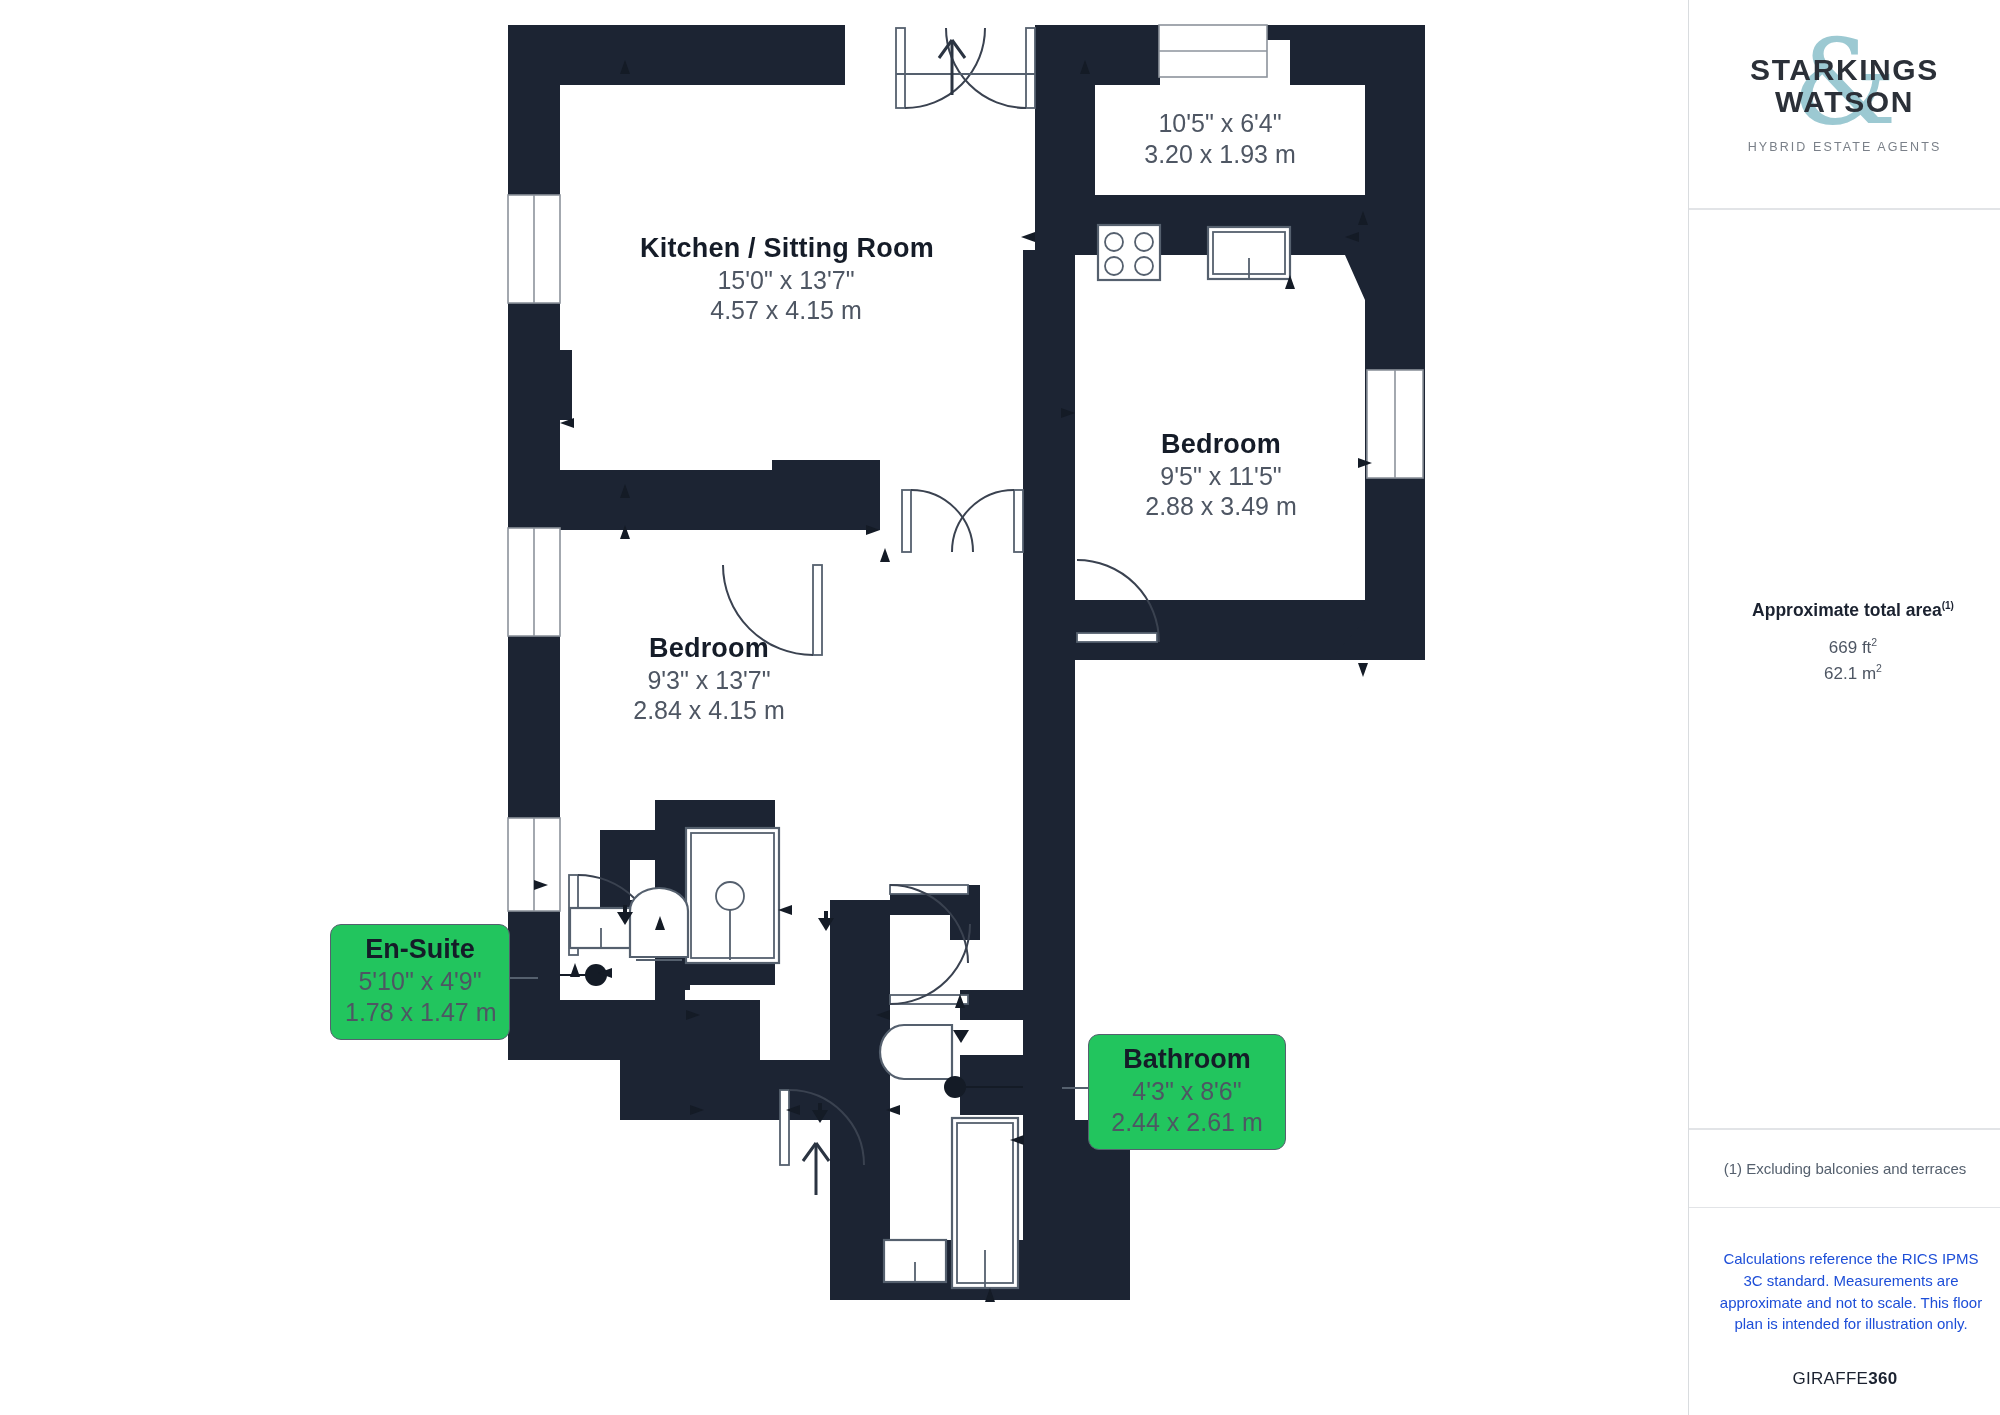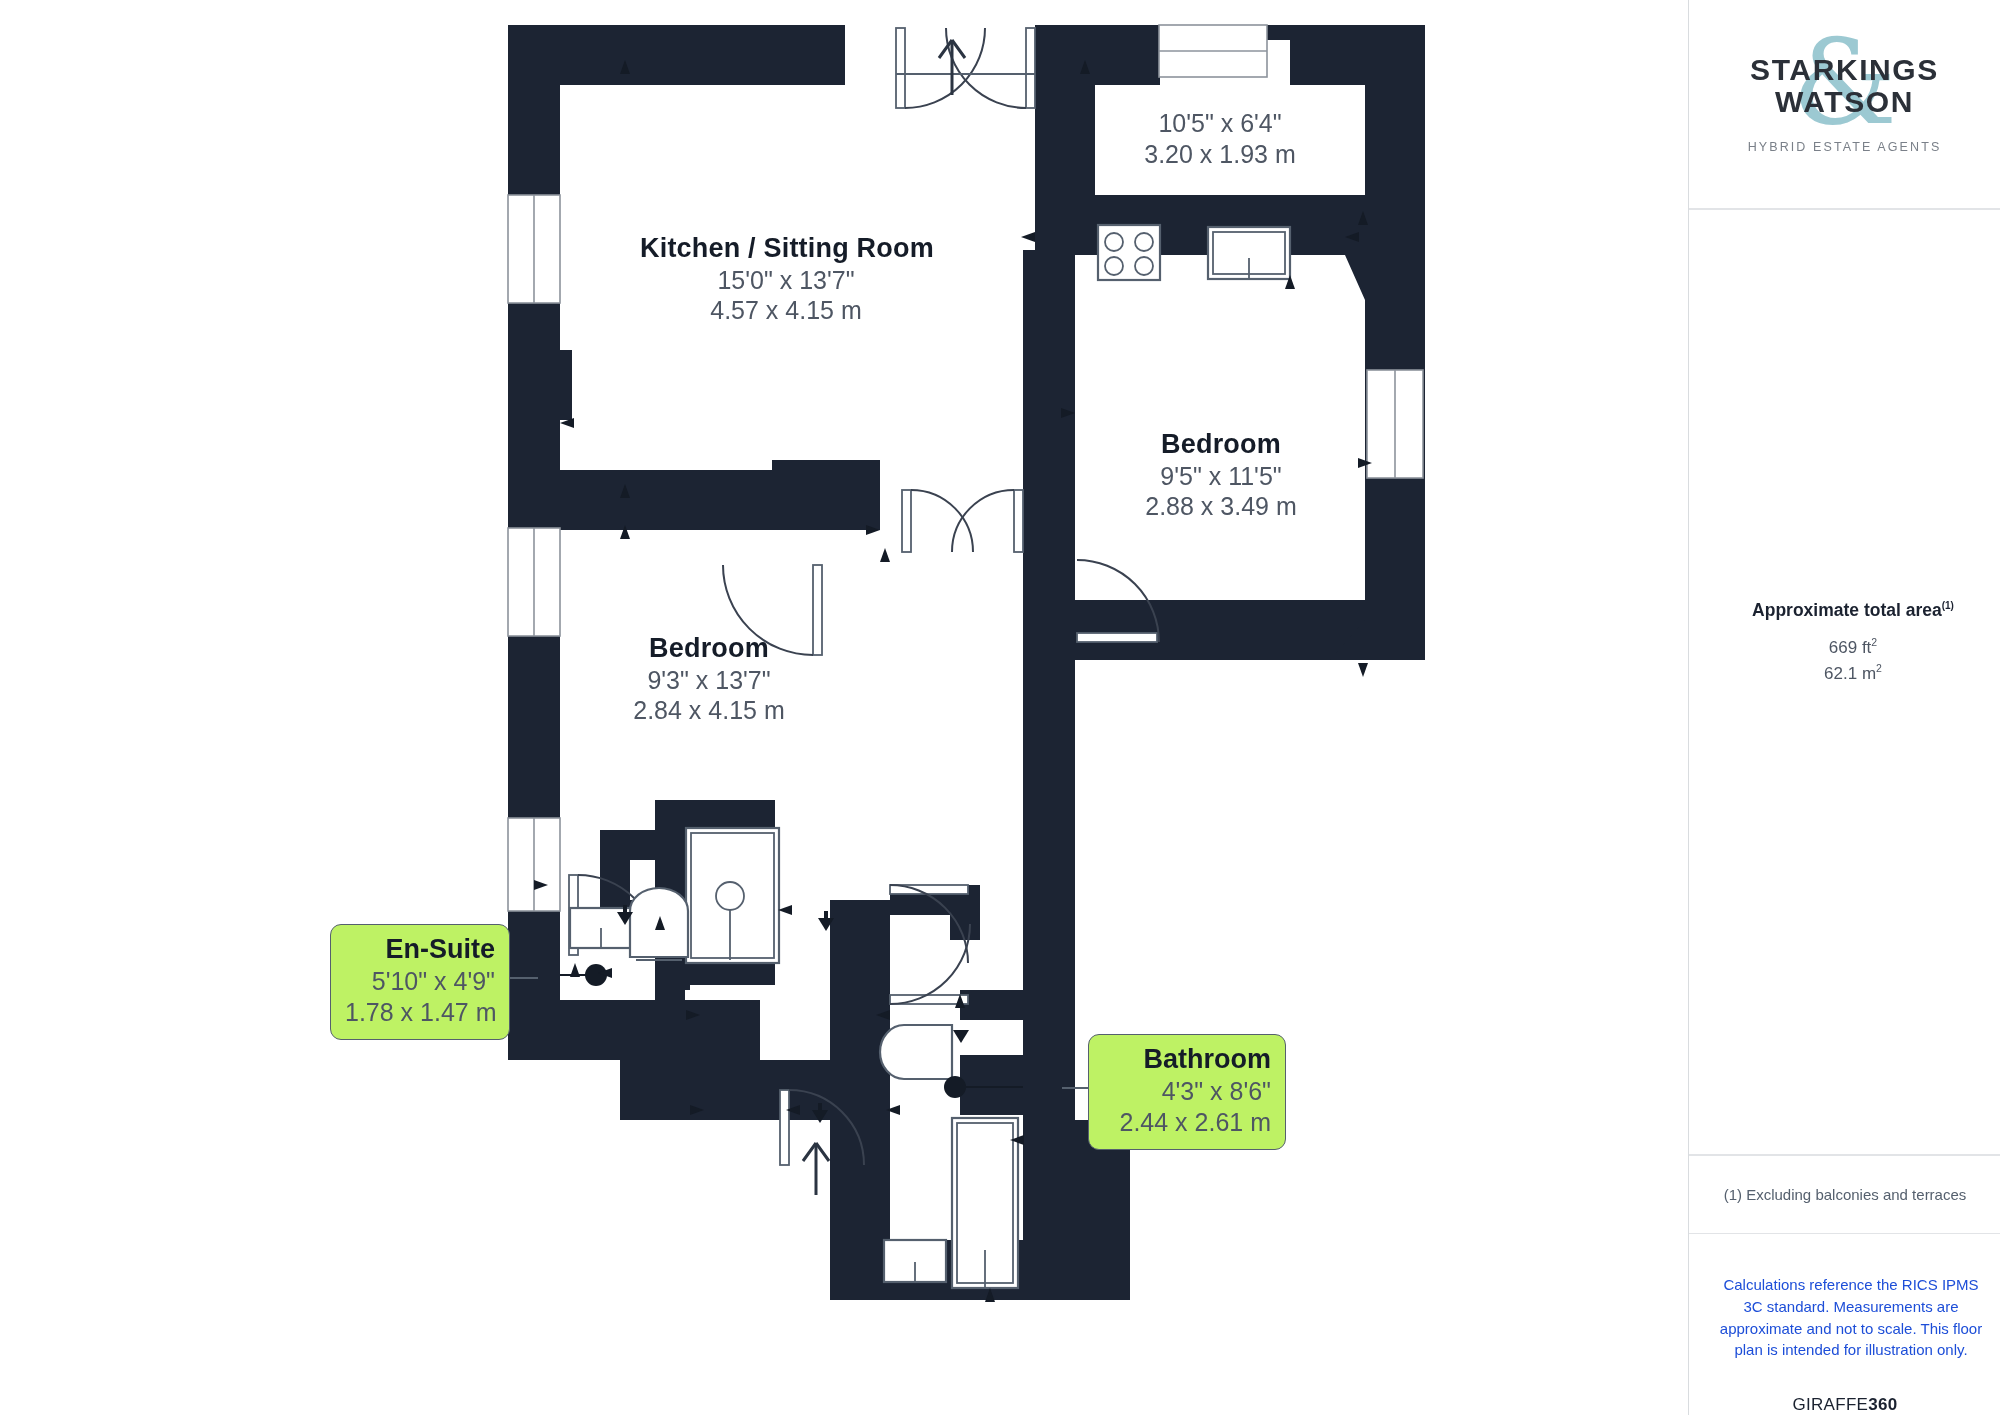--- a/index.html
+++ b/index.html
@@ -44,22 +44,22 @@
     font-weight: normal;
     color: #4e5663;
     line-height: 1.22;
   }
 
   
   .callout {
     position: absolute;
     border: 1.6px solid #55606e;
     border-radius: 11px;
-    background: #bef264;
-    text-align: right;
+    background: #22c55e;
+    text-align: center;
     padding: 8px 14px 11px 14px;
     white-space: nowrap;
   }
   .callout .rl-name { font-size: 27px; font-weight: bold; color: #151c28; line-height: 1.24; }
   .callout .rl-imp, .callout .rl-met { font-size: 25px; color: #4e5663; line-height: 1.24; }
   .callout-leader {
     position: absolute;
     background: #55606e;
     height: 1.6px;
   }
@@ -132,21 +132,21 @@
   .area-val {
     font-size: 17px;
     color: #4e5663;
     line-height: 1.5;
   }
   .area-val sup { font-size: 10.5px; vertical-align: super; }
 
   
   #footnote-block {
     position: absolute;
-    top: 1154px; left: 0;
+    top: 1128px; left: 0;
     width: 312px;
   }
   .footnote-line { width: 100%; height: 1.5px; background: #e2e4e7; }
   .footnote-text {
     padding: 30px 20px 30px 20px;
     font-size: 15px;
     color: #55606e;
     text-align: center;
   }
   .legal-text {

